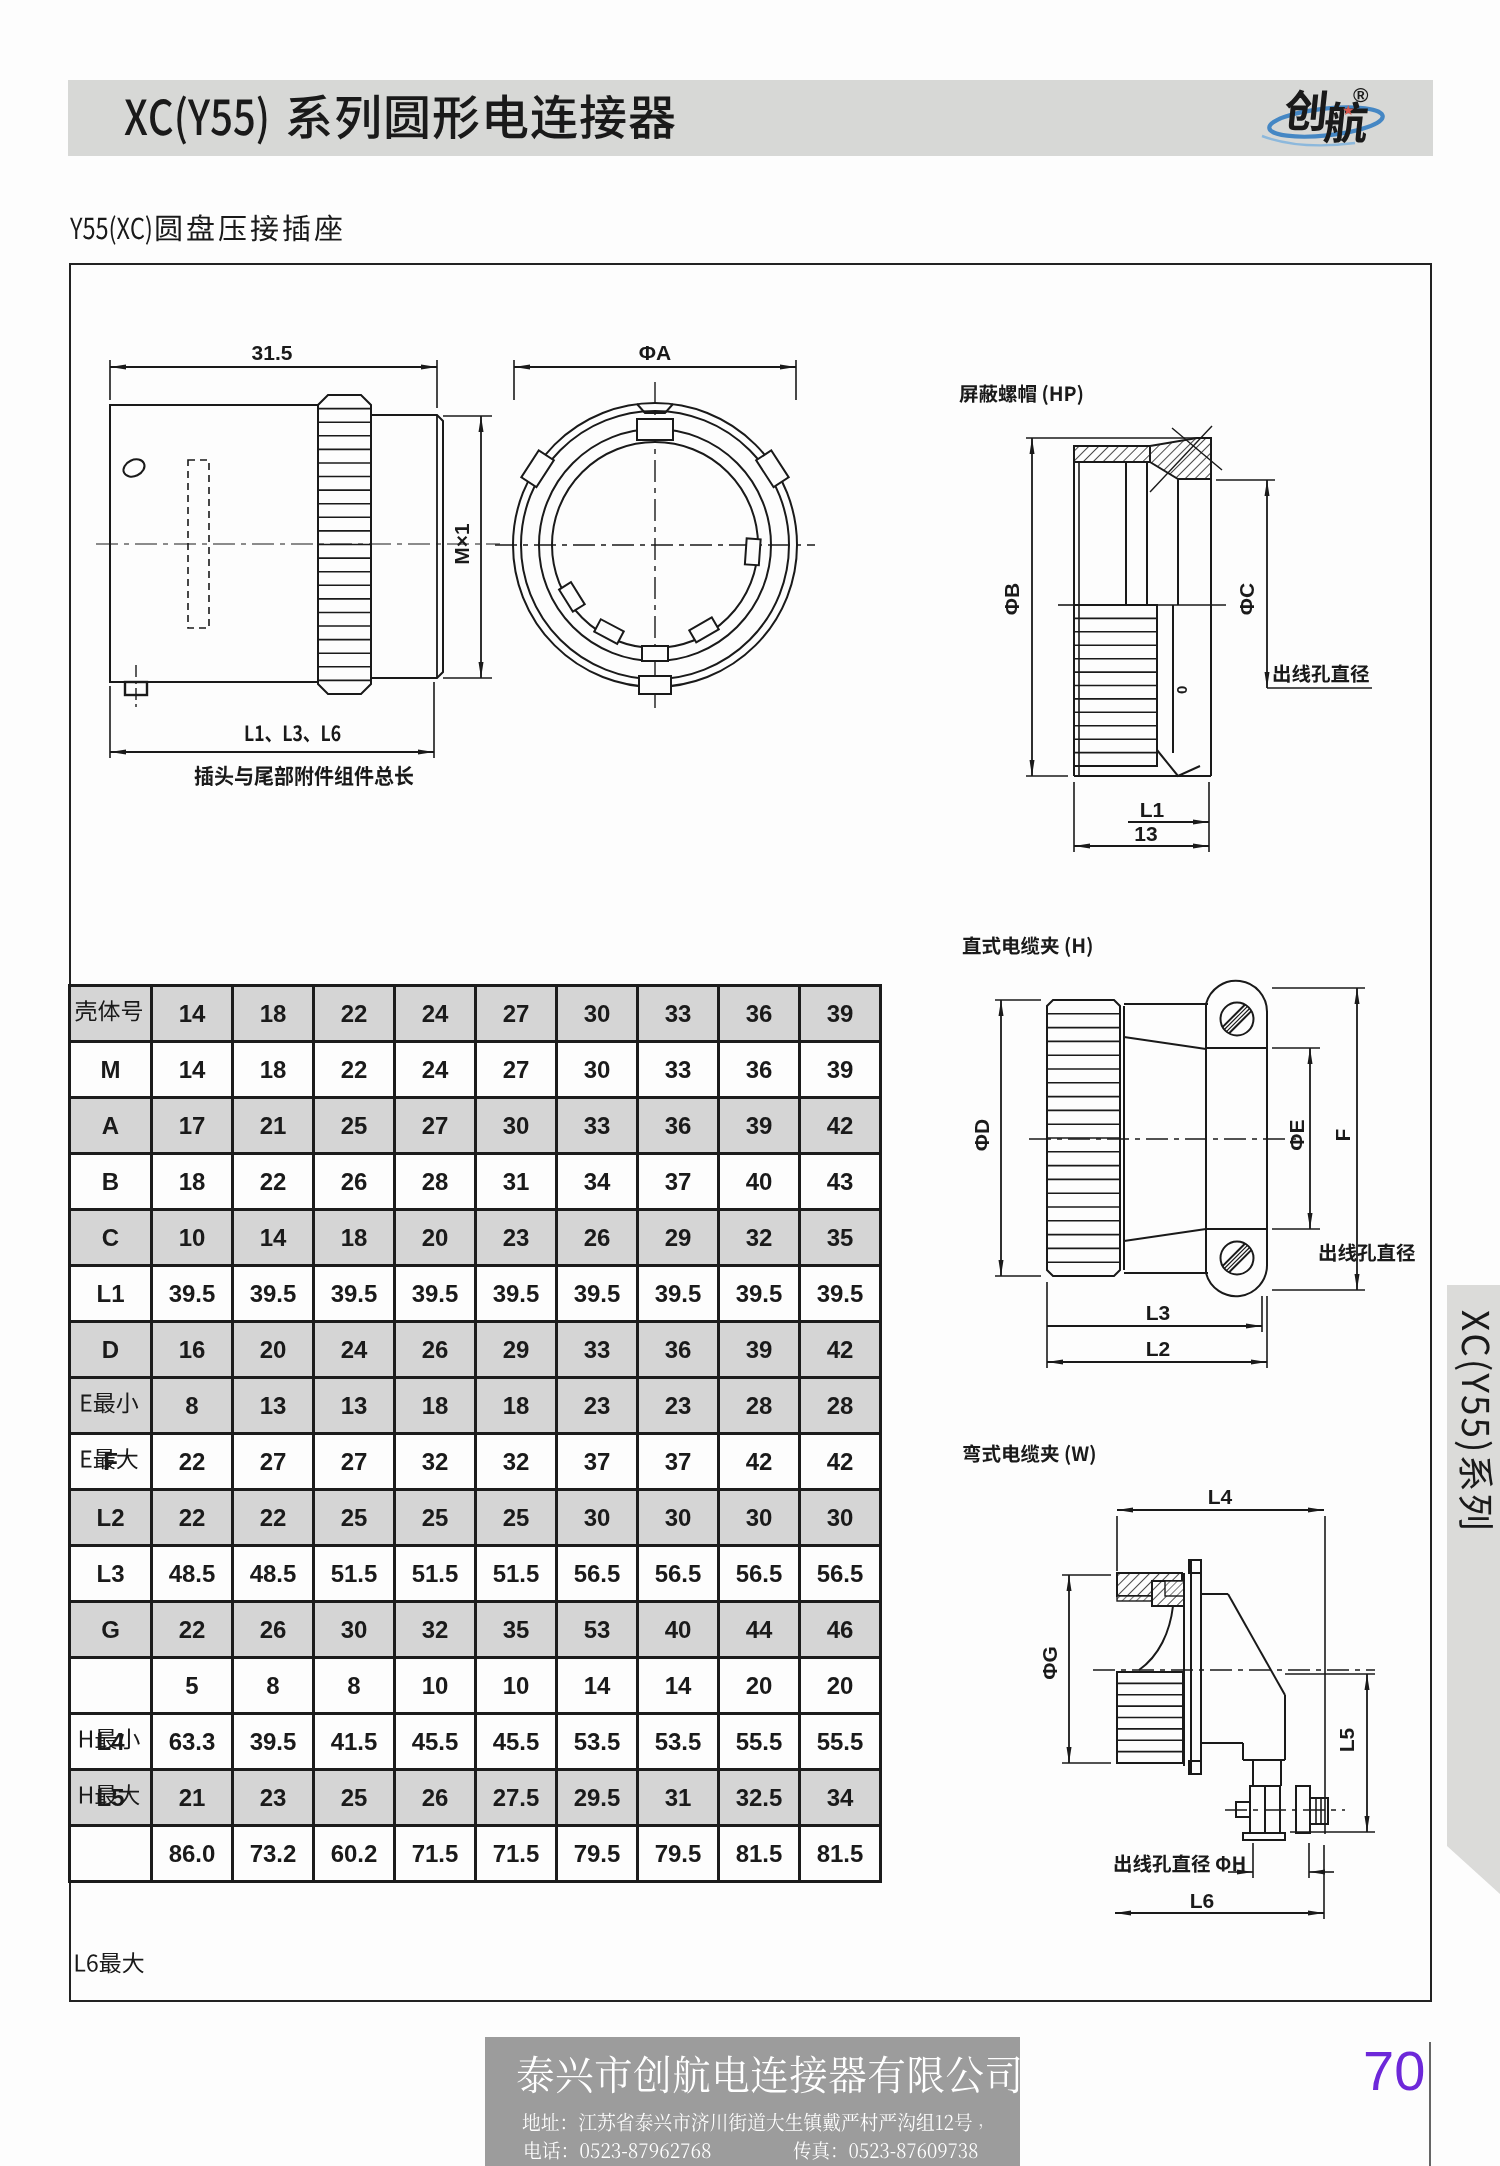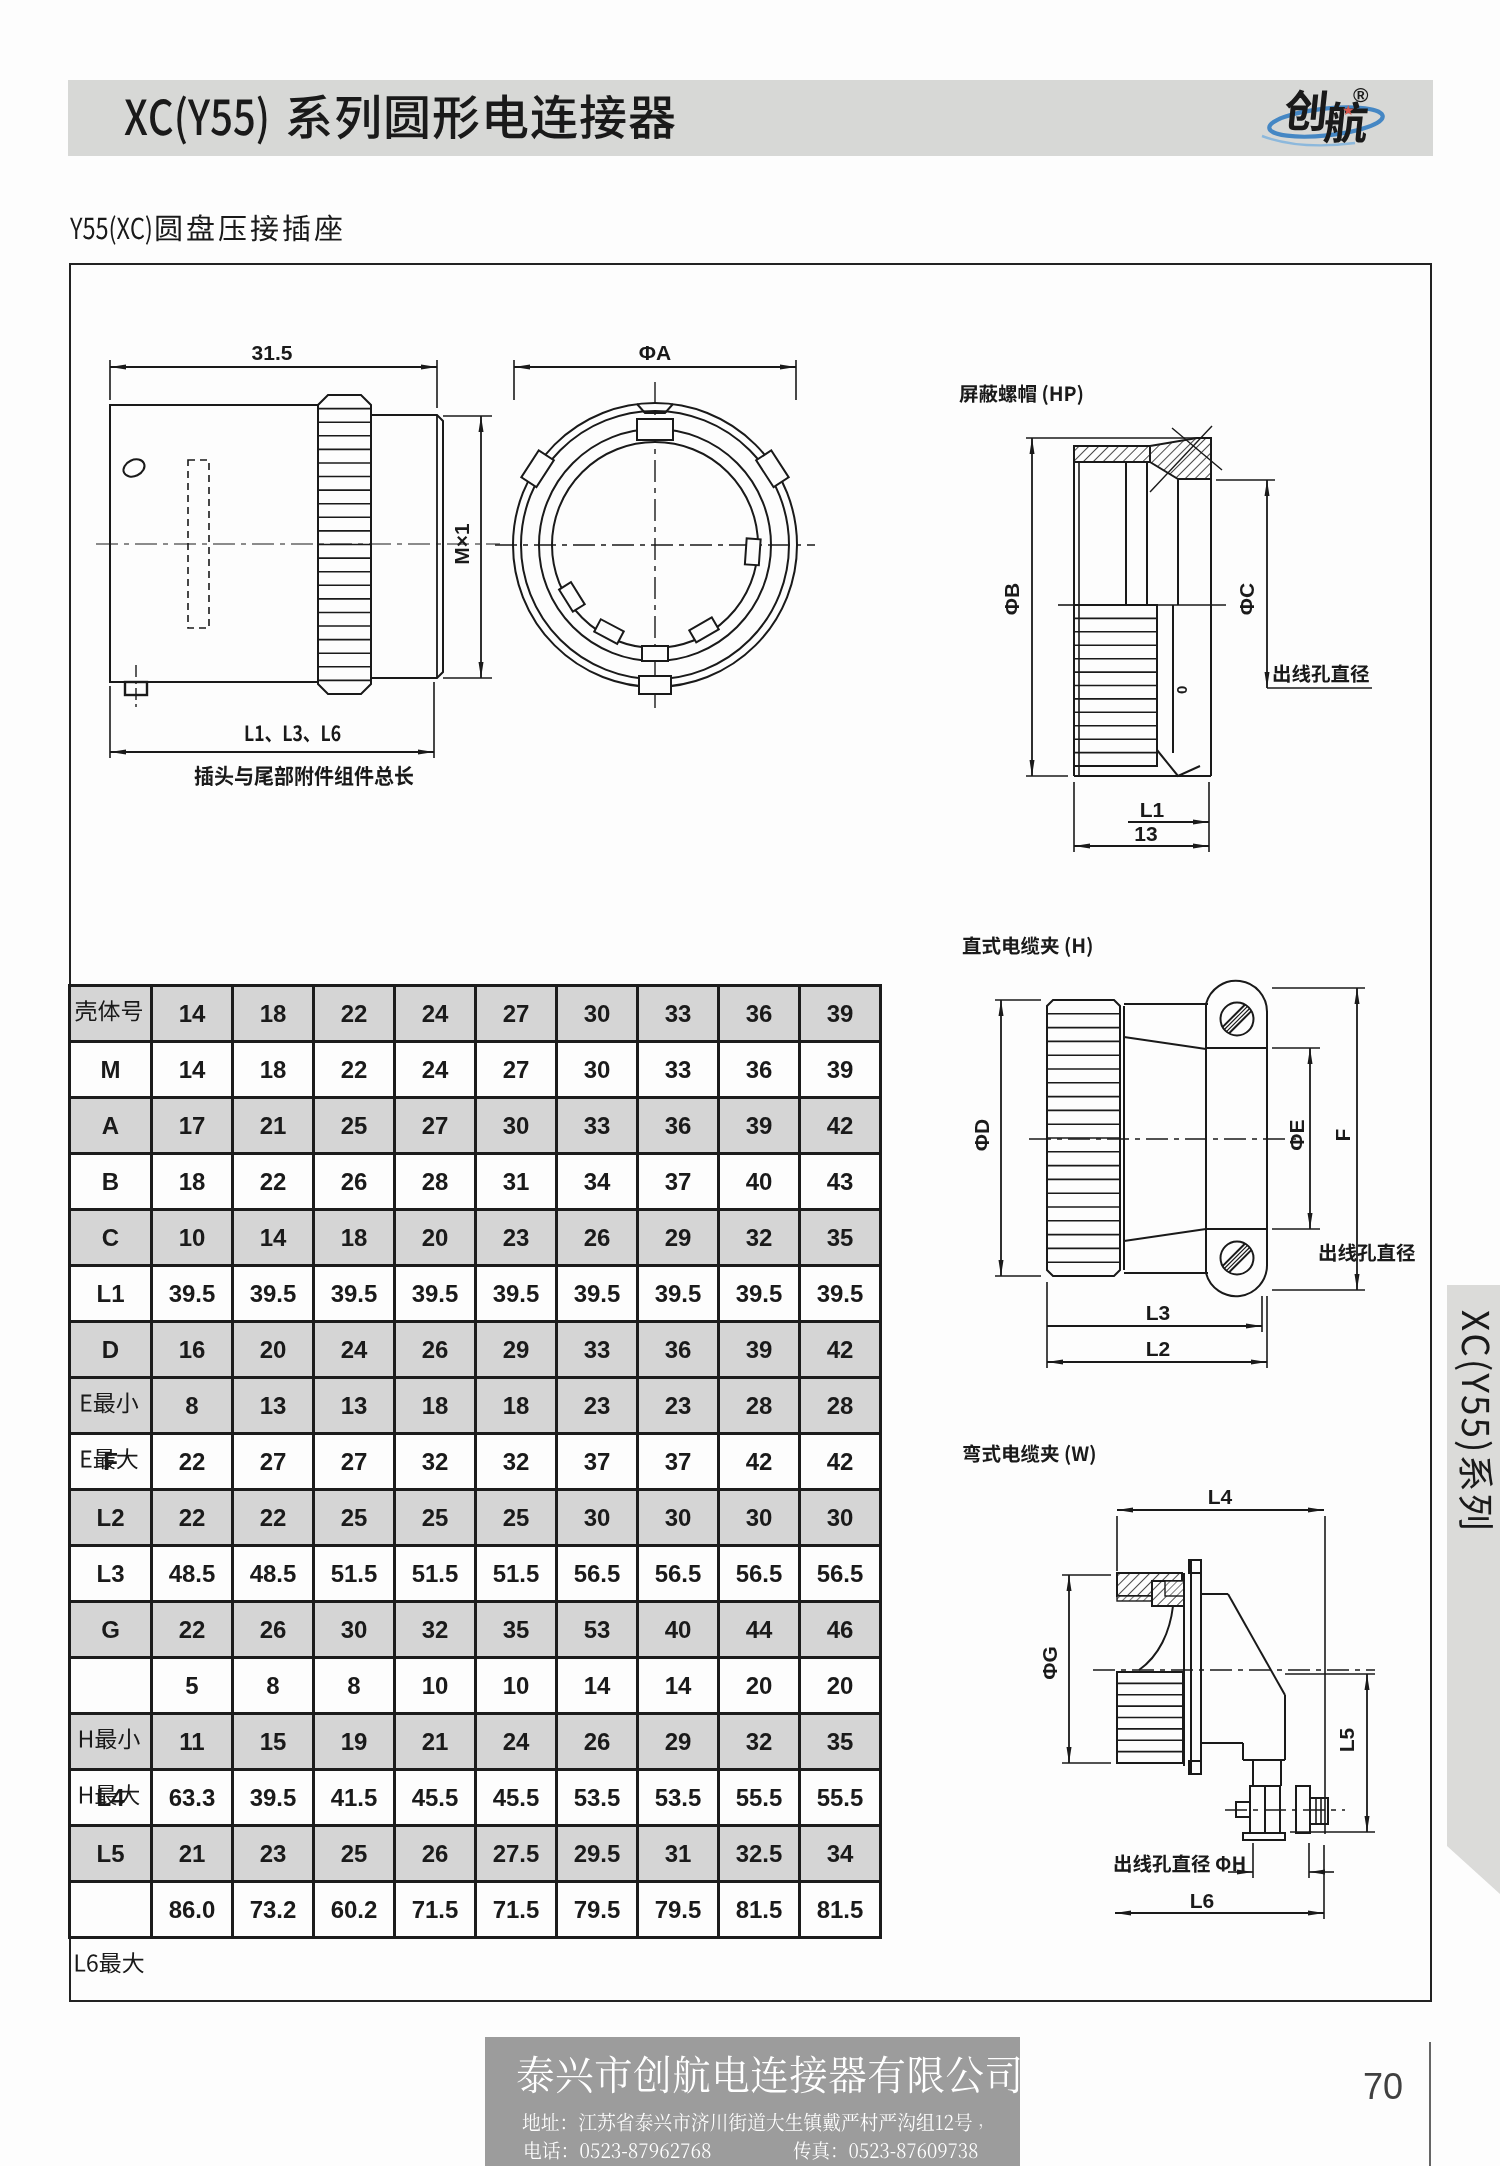--- a/index.html
+++ b/index.html
@@ -7,21 +7,21 @@
 tr{height:56px;}
 tr.g td{background:#d5d5d5;}
 </style></head><body>
 
 <div style="position:absolute;left:68px;top:80px;width:1365px;height:76px;background:#d7d8d6;"></div>
 <div style="position:absolute;left:69px;top:263px;width:1359px;height:1735px;border:2px solid #222;"></div>
 <svg style="position:absolute;left:0;top:0;" width="1500" height="2166" viewBox="0 0 1500 2166">
     <polygon points="1447,1285 1500,1285 1500,1894 1447,1846" fill="#dbdbd9"></polygon>
   </svg>
 <div style="position:absolute;left:485px;top:2037px;width:535px;height:129px;background:#9c9c9c;"></div>
-<div style="position:absolute;left:1363px;top:2038px;font-size:36px;color:#404040;margin-top:28px;">70</div>
+<div style="position:absolute;left:1363px;top:2038px;font-size:56px;color:#6d28d9;">70</div>
 <div style="position:absolute;left:1429px;top:2042px;width:2px;height:124px;background:#666;"></div>
 <table>
     <colgroup>
       <col style="width:82px">
       <col style="width:81px">
       <col style="width:81px">
       <col style="width:81px">
       <col style="width:81px">
       <col style="width:81px">
       <col style="width:81px">
@@ -178,32 +178,20 @@
         <td></td>
         <td>5</td>
         <td>8</td>
         <td>8</td>
         <td>10</td>
         <td>10</td>
         <td>14</td>
         <td>14</td>
         <td>20</td>
         <td>20</td>
-      </tr>
-      <tr class="g">
-        <td></td>
-        <td>11</td>
-        <td>15</td>
-        <td>19</td>
-        <td>21</td>
-        <td>24</td>
-        <td>26</td>
-        <td>29</td>
-        <td>32</td>
-        <td>35</td>
       </tr>
       <tr>
         <td>L4</td>
         <td>63.3</td>
         <td>39.5</td>
         <td>41.5</td>
         <td>45.5</td>
         <td>45.5</td>
         <td>53.5</td>
         <td>53.5</td>

